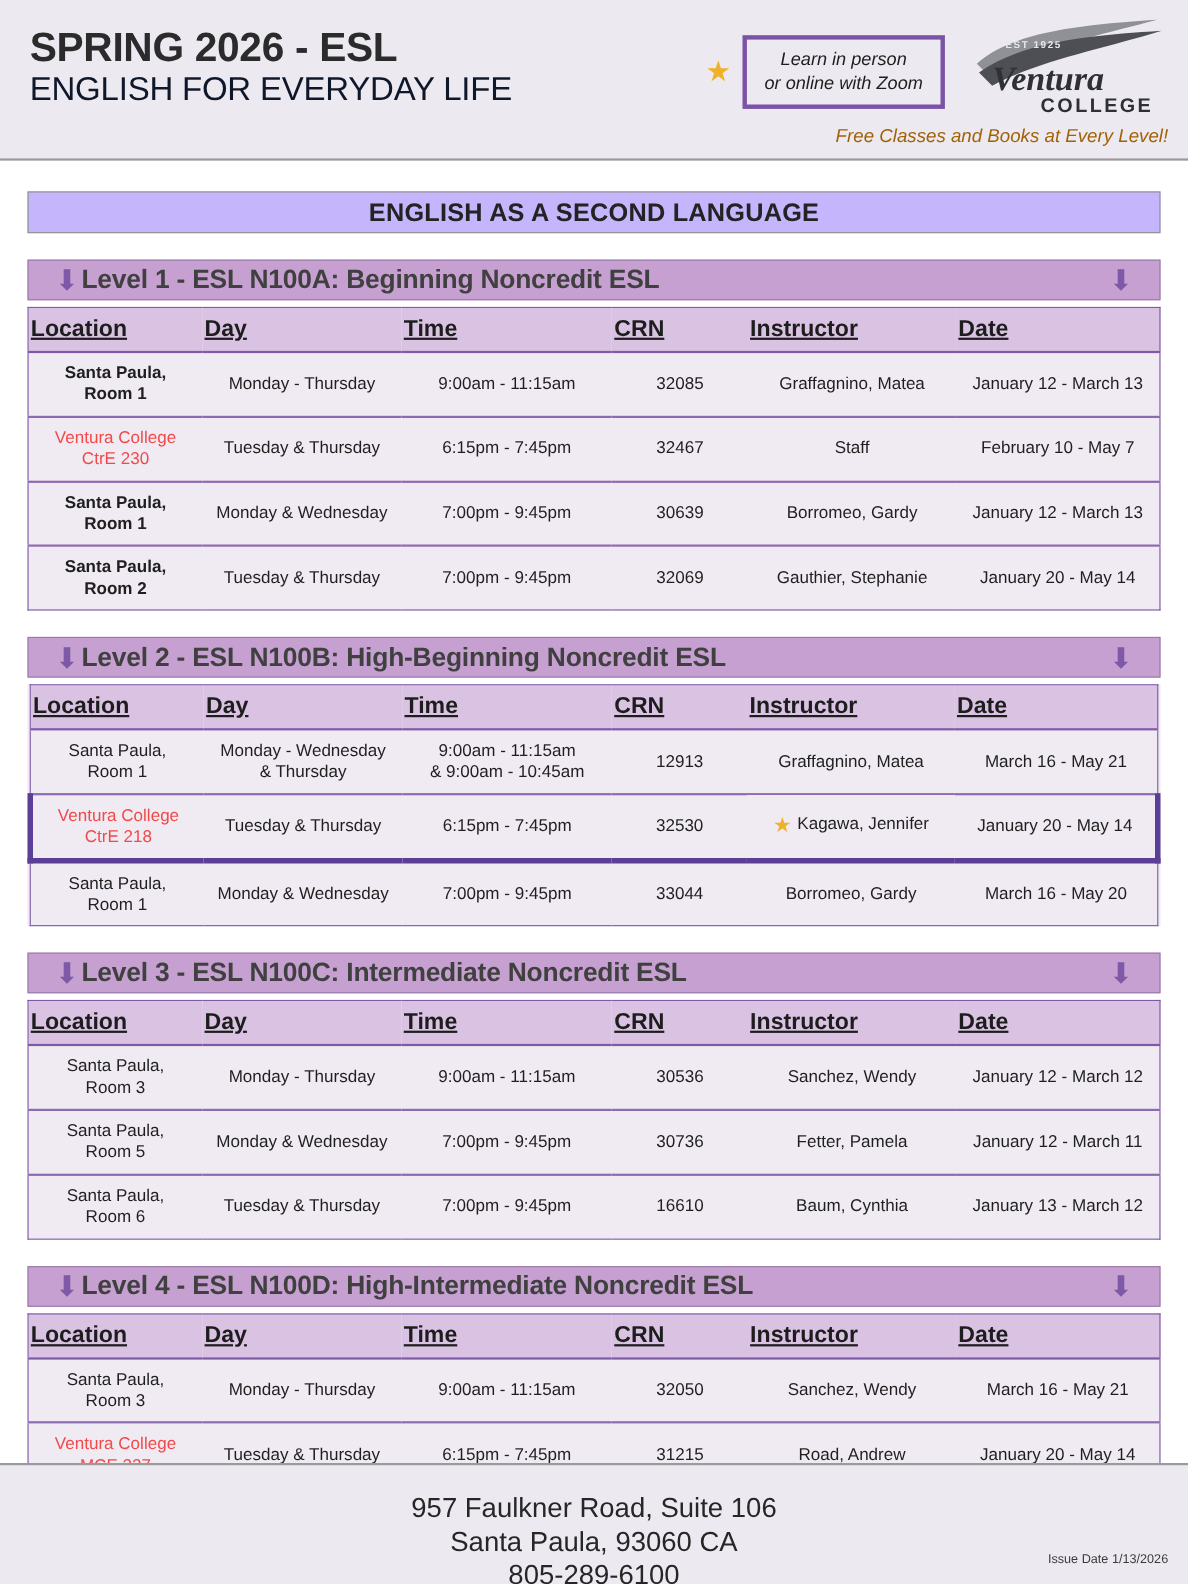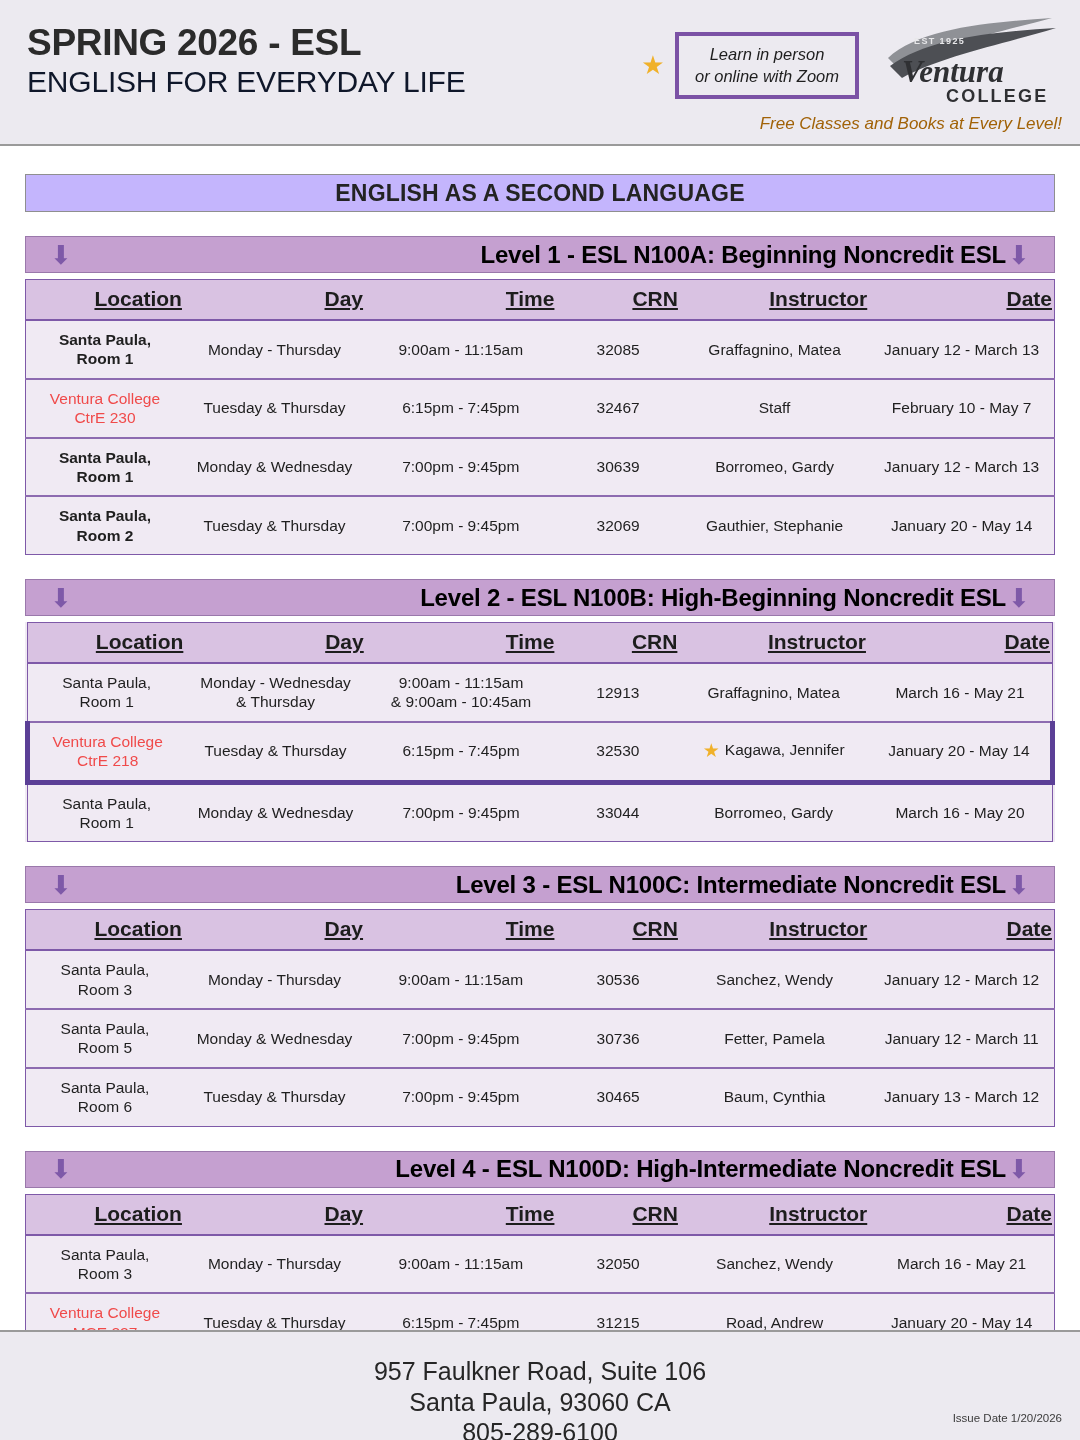--- a/index.html
+++ b/index.html
@@ -110,25 +110,25 @@
   }
   .level-bar .arrow {
     width: 26px;
     color: #7e59a8;
     font-size: 26px;
     line-height: 1;
     text-align: center;
   }
   .level-bar .level-title {
     flex: 1;
-    text-align: right;
+    text-align: left;
     font-size: 24px;
     font-weight: bold;
     letter-spacing: -0.2px;
-    color: #000000;
+    color: #404040;
   }
 
   table.sched {
     width: 100%;
     border-collapse: collapse;
     table-layout: fixed;
     margin-top: 6px;
     background: #f0eaf3;
     border: 1px solid #7e59a8;
   }
@@ -139,21 +139,21 @@
   table.sched col.c-ins  { width: 18.4%; }
   table.sched col.c-date { width: 18.0%; }
 
   table.sched thead th {
     background: #d9c2e2;
     font-size: 21px;
     font-weight: bold;
     color: #1d1d1d;
     padding: 7px 2px 8px;
     border-bottom: 2px solid #7e59a8;
-    text-align: right;
+    text-align: left;
   }
   table.sched thead th span {
     text-decoration: underline;
     text-underline-offset: 2px;
   }
 
   table.sched tbody td {
     border-top: 2px solid #8d6bb0;
     padding: 9px 4px;
     text-align: center;
@@ -399,21 +399,21 @@
               <td>Monday &amp; Wednesday</td>
               <td>7:00pm - 9:45pm</td>
               <td>30736</td>
               <td>Fetter, Pamela</td>
               <td>January 12 - March 11</td>
             </tr>
             <tr>
               <td class="loc">Santa Paula,<br>Room 6</td>
               <td>Tuesday &amp; Thursday</td>
               <td>7:00pm - 9:45pm</td>
-              <td>30465</td>
+              <td>16610</td>
               <td>Baum, Cynthia</td>
               <td>January 13 - March 12</td>
             </tr>
           </tbody>
         </table>
       </div>
       <div class="level-group">
         <div class="level-bar">
           <span class="arrow">⬇</span>
           <div class="level-title">Level 4 - ESL N100D: High-Intermediate Noncredit ESL</div>
@@ -477,14 +477,14 @@
     </div>
 
 </div>
 
 <div class="footer">
   <div class="addr">
     <div>957 Faulkner Road, Suite 106</div>
     <div>Santa Paula, 93060 CA</div>
     <div>805-289-6100</div>
   </div>
-  <div class="issue">Issue Date 1/20/2026</div>
+  <div class="issue">Issue Date 1/13/2026</div>
 </div>
 
 </body></html>

